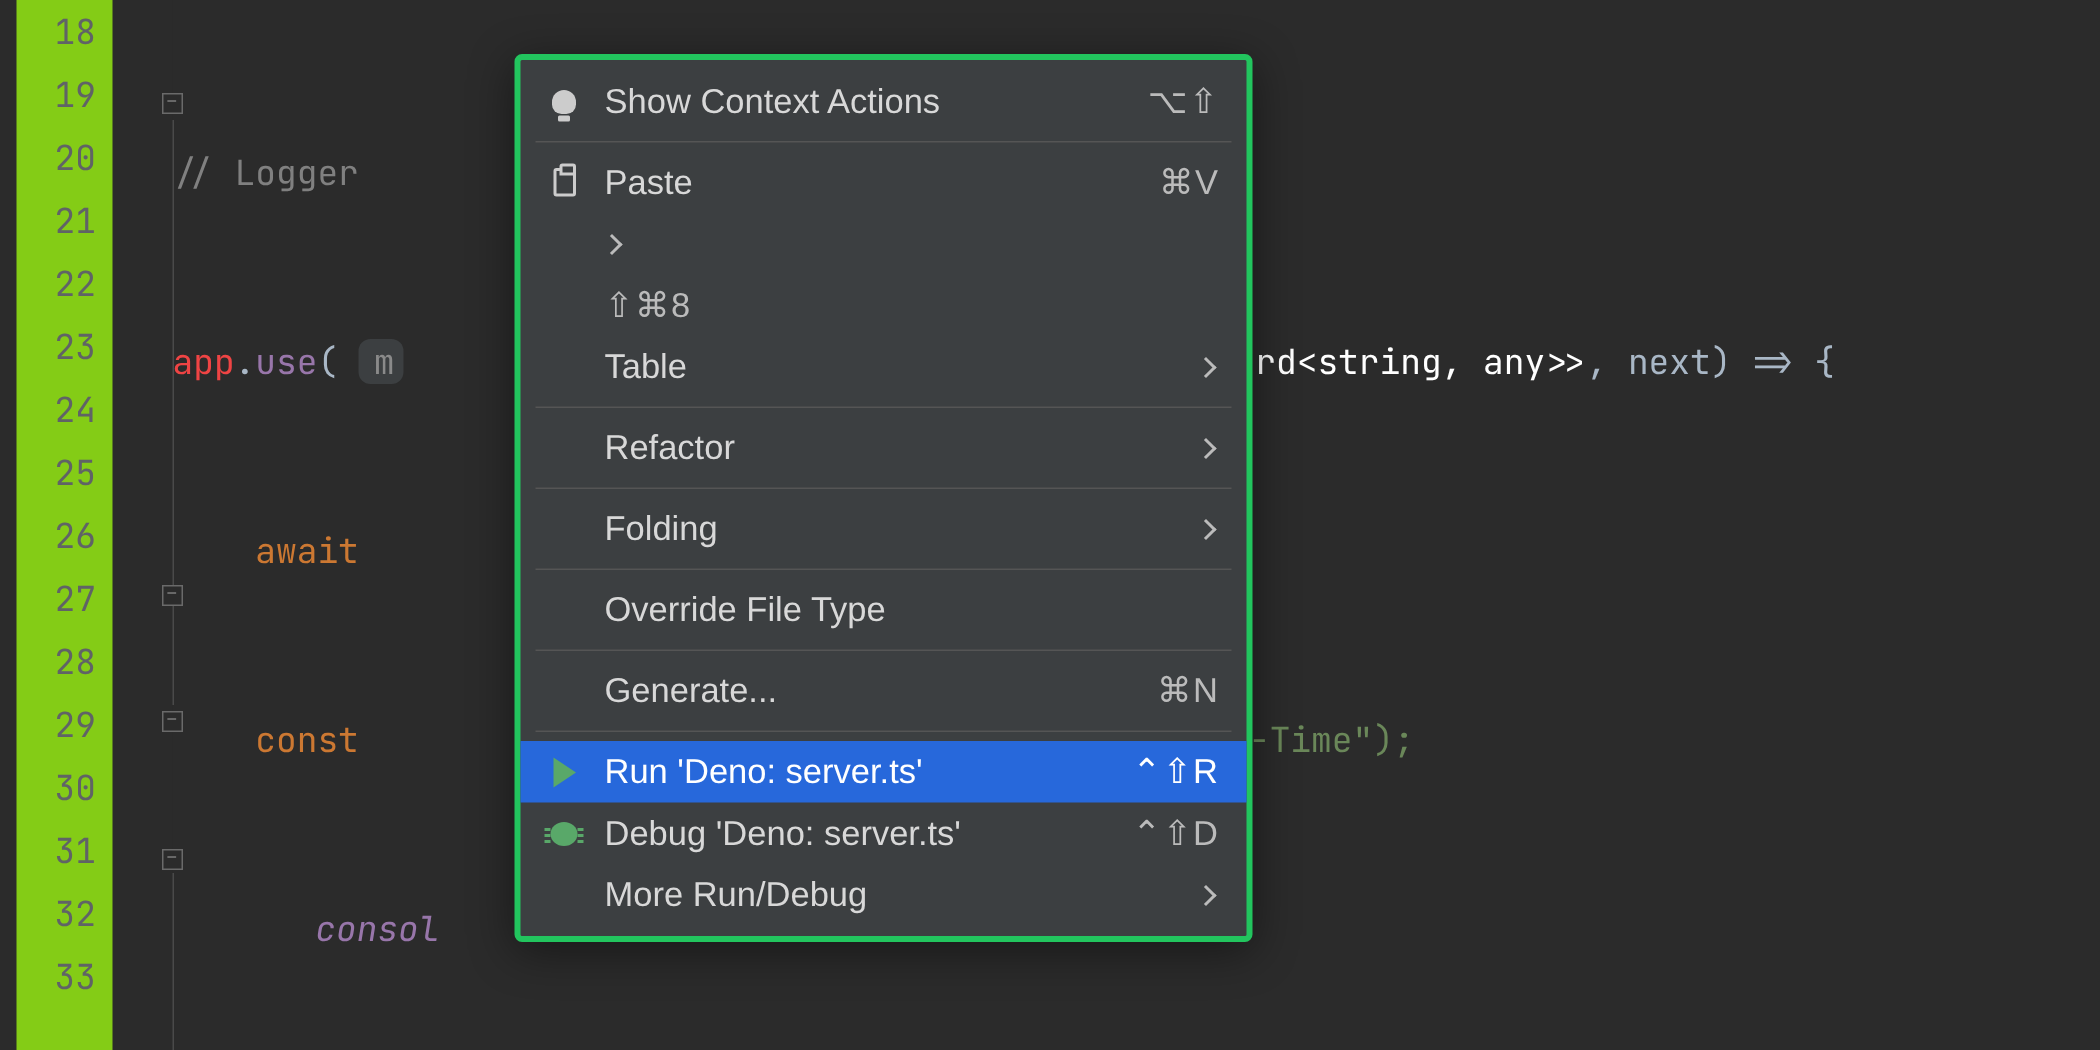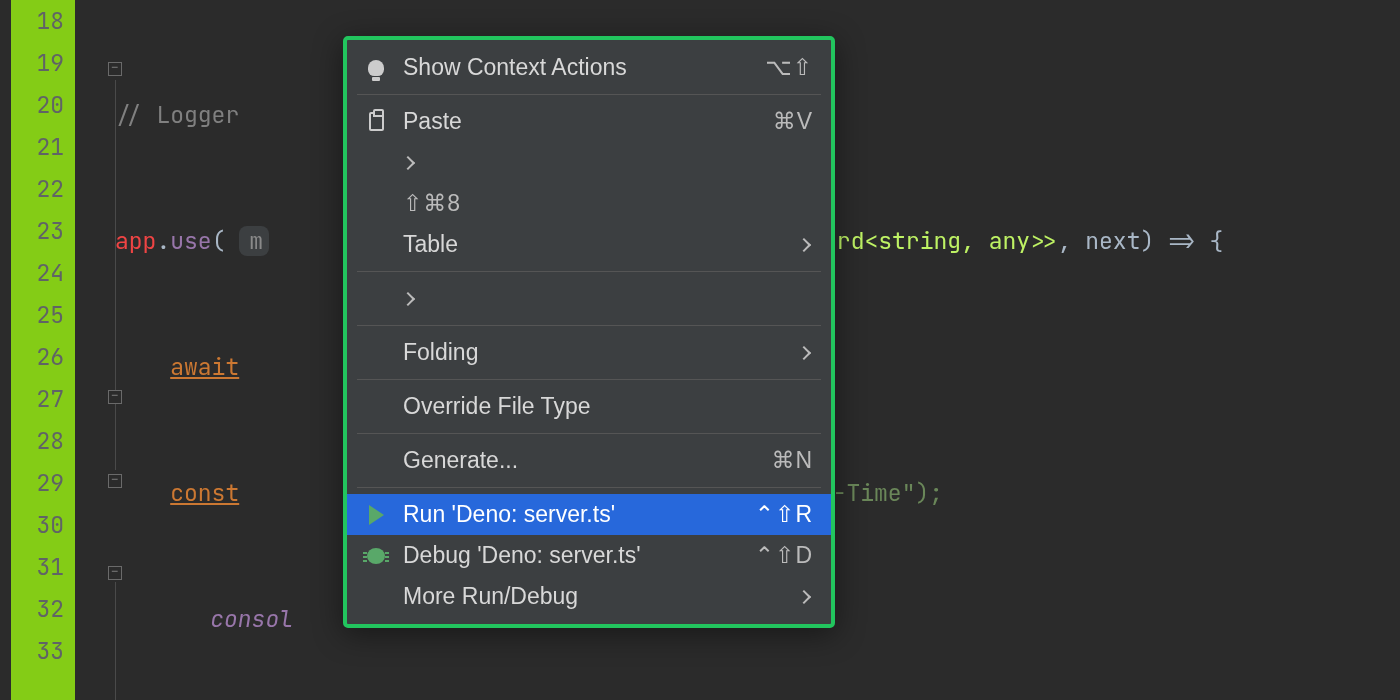--- a/index.html
+++ b/index.html
@@ -62,22 +62,22 @@
       left: 115px; top: 10px;
       font-family: "JetBrains Mono", "Menlo", monospace;
       font-size: 23px;
       line-height: 42px;
       color: #a9b7c6;
       white-space: pre;
     }
     .c-comment { color: #808080; }
     .c-var { color: #ef4444; }
     .c-prop { color: #9876aa; }
-    .c-keyword { color: #cc7832; text-decoration: underline; }
-    .c-type { color: #bef264; }
+    .c-keyword { color: #cc7832; }
+    .c-type { color: #ffffff; }
     .c-string { color: #6a8759; }
     .c-italic { font-style: italic; color: #9876aa; margin-left: 40px;}
     .c-punc { color: #a9b7c6; }
     .c-paren { color: #a9b7c6; }
     .c-dot { color: #a9b7c6; }
     .param-hint {
       background: #3c3f41;
       border-radius: 8px;
       padding: 0 6px 0 10px;
       color: #8a8a8a;
@@ -260,20 +260,21 @@
   </div>
   <div class="menu-item">
     <span class="shortcut">⇧⌘8</span>
   </div>
   <div class="menu-item">
     <span class="label">Table</span>
     <span class="menu-chevron"></span>
   </div>
   <div class="menu-sep"></div>
   <div class="menu-item">
+    <span class="label">Refactor</span>
     <span class="menu-chevron"></span>
   </div>
   <div class="menu-sep"></div>
   <div class="menu-item">
     <span class="label">Folding</span>
     <span class="menu-chevron"></span>
   </div>
   <div class="menu-sep"></div>
   <div class="menu-item">
     <span class="label">Override File Type</span>

